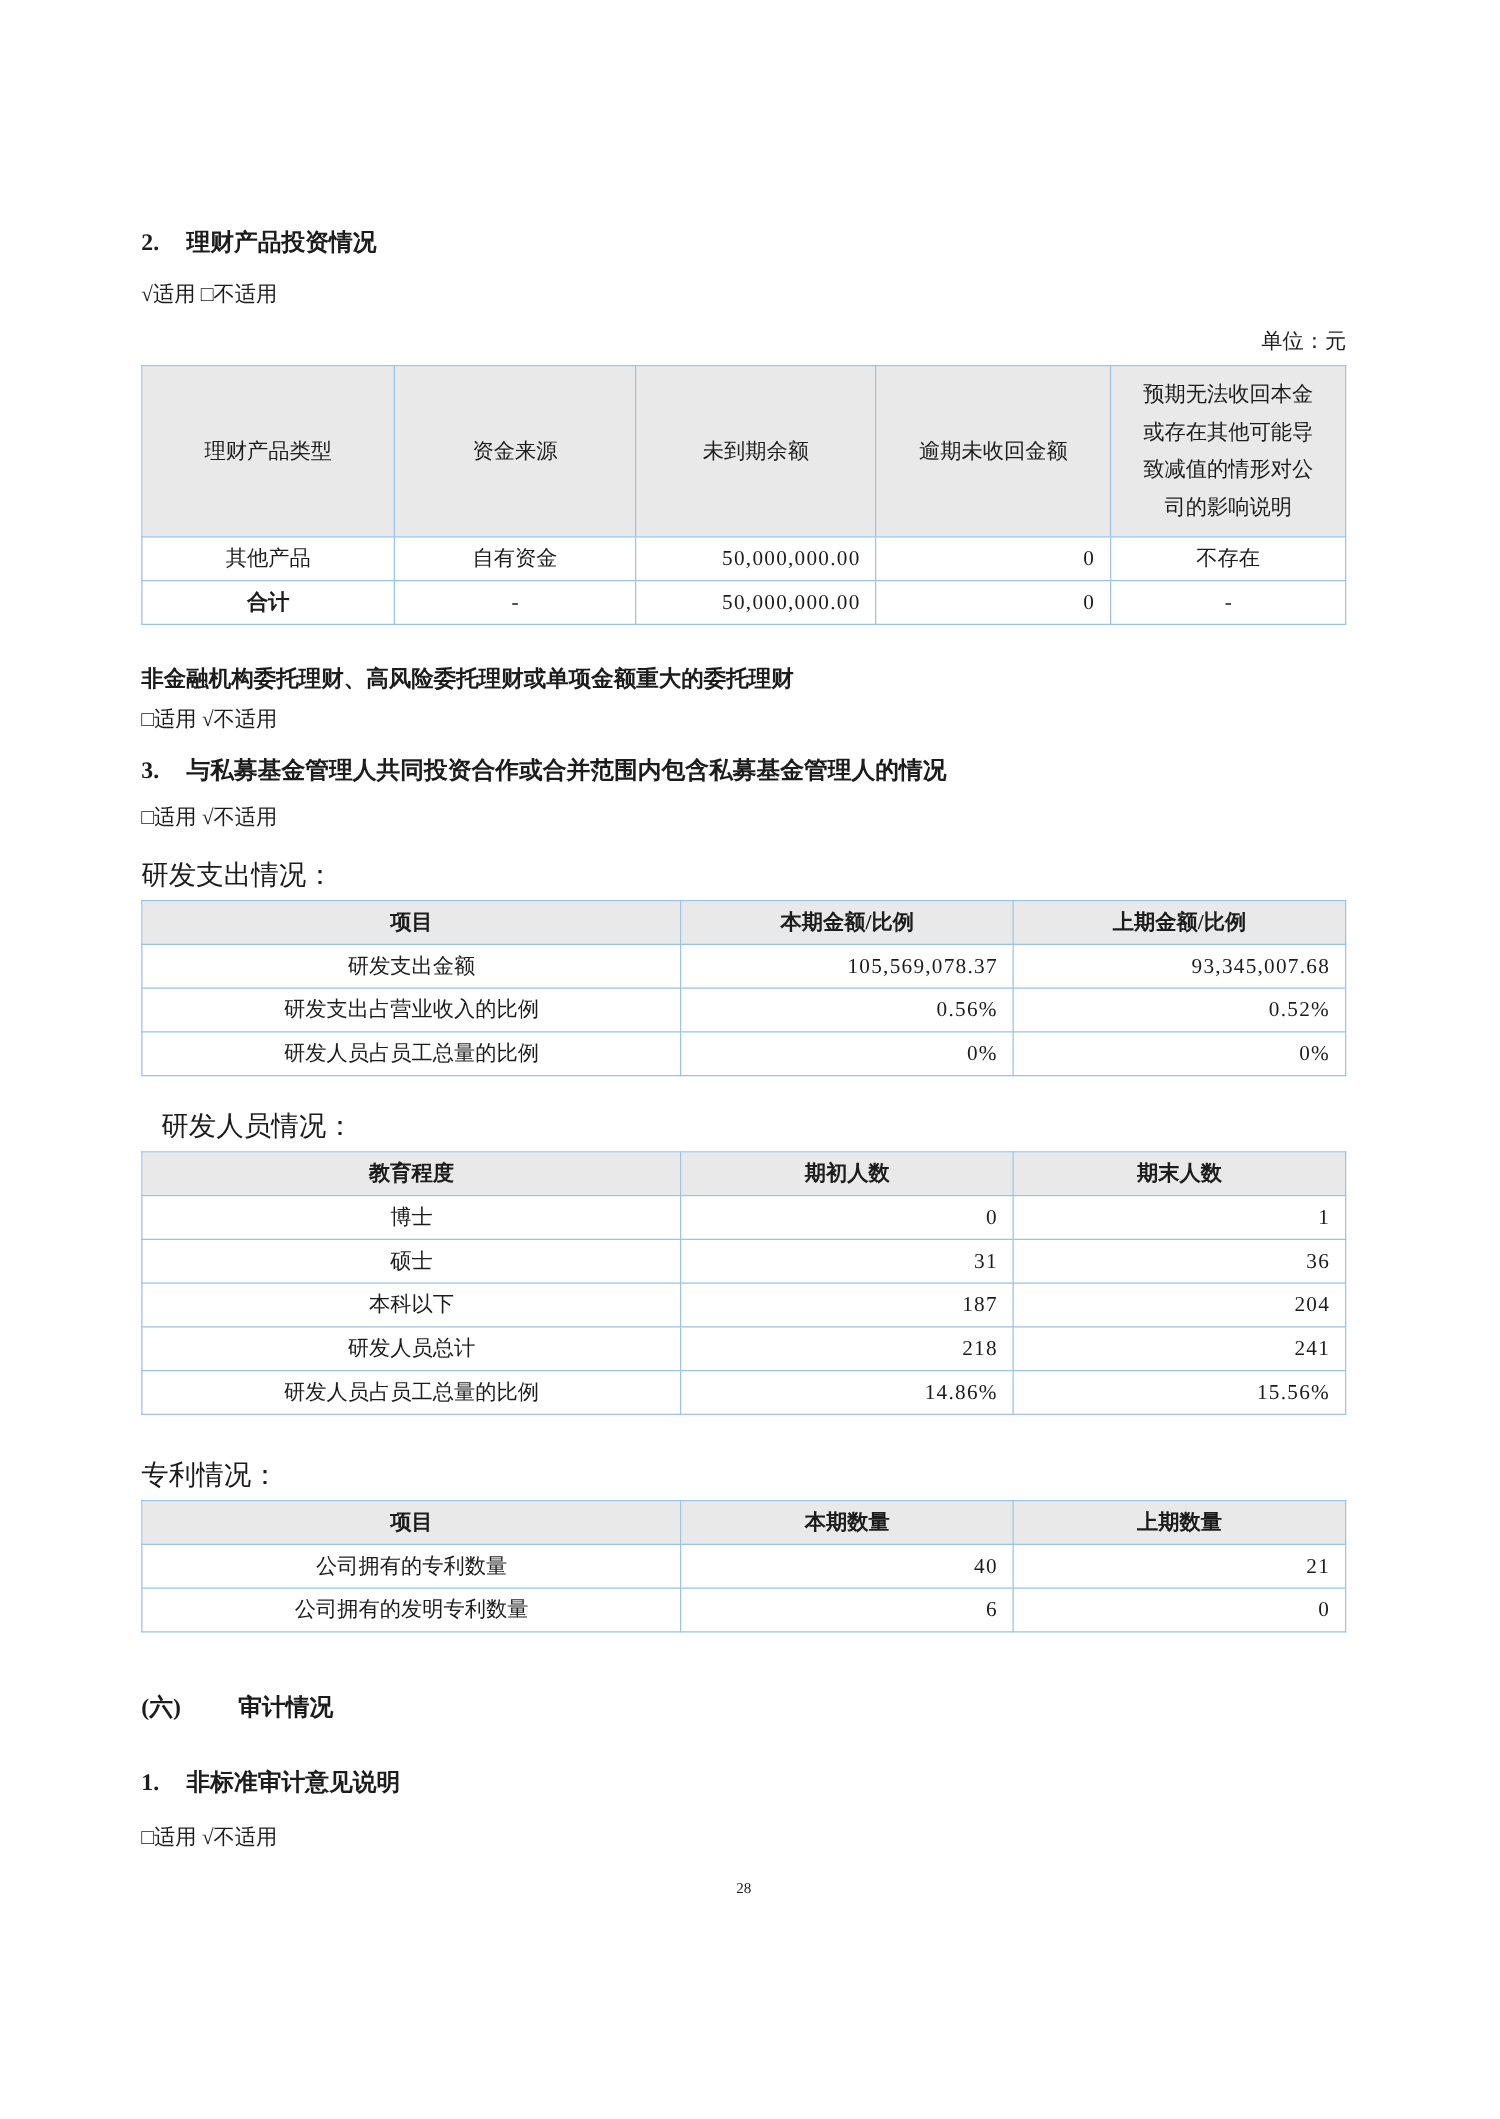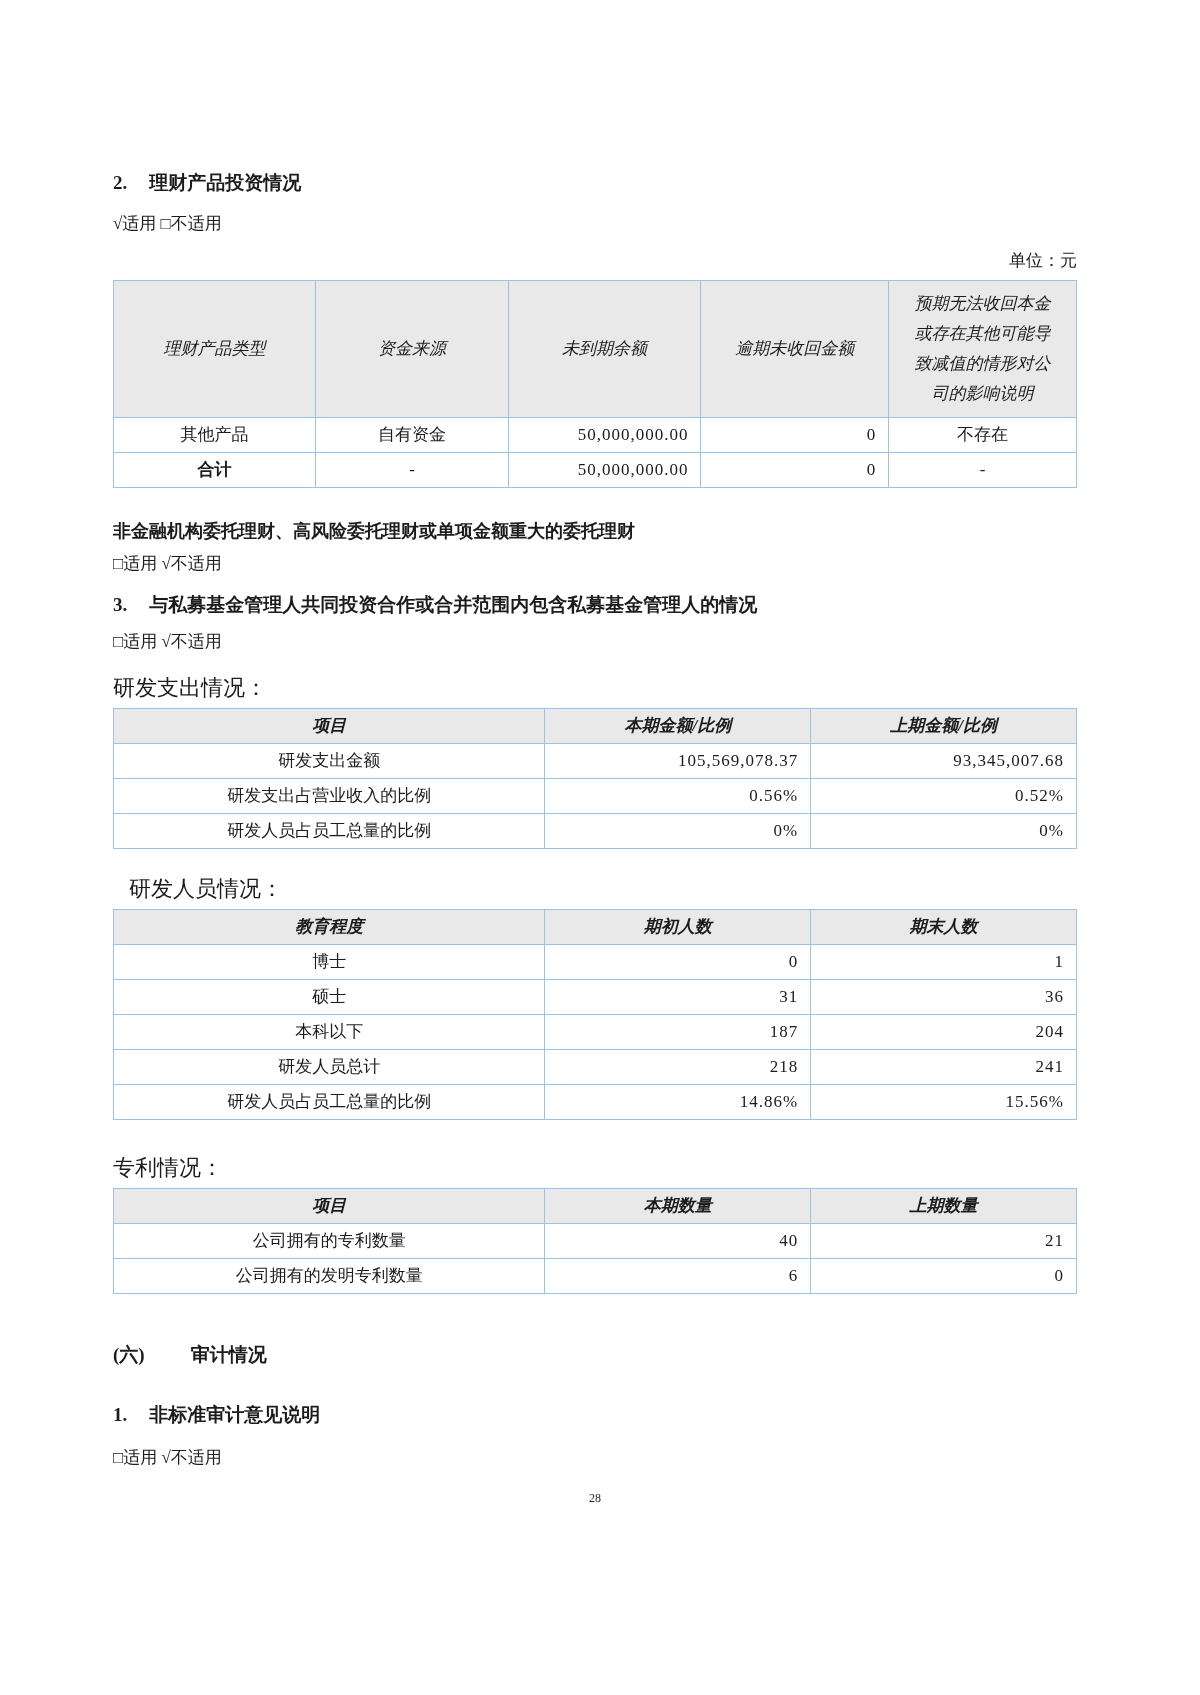--- a/index.html
+++ b/index.html
@@ -2,34 +2,34 @@
 <html><head>
 <meta charset="utf-8">
 <style>
   html,body { margin:0; padding:0; background:#ffffff; }
   body {
     width:1200px; height:1695px;
     font-family:"Liberation Serif","DejaVu Serif",serif;
     color:#1c1c1c;
   }
   .page { position:relative; width:1200px; height:1695px; overflow:hidden; background:#fff; }
-  .content { position:absolute; left:113px; top:0; width:964px; }
+  .content { position:absolute; left:113px; top:12px; width:964px; }
 
   .heading { font-weight:bold; font-size:19px; line-height:26px; }
   .heading .num { display:inline-block; }
   .gap-sm { margin-right:22px; }
   .gap-lg { margin-right:46px; }
 
   .h2-block   { margin-top:170px; }
   .apply-line { font-size:17px; line-height:24px; margin-top:16px; }
   .unit-note  { font-size:17px; line-height:22px; margin-top:14px; text-align:right; }
 
   table { border-collapse:collapse; width:100%; table-layout:fixed; font-size:17px; }
   td,th { border:1px solid #9cc2e5; padding:4px 6px; line-height:26px; overflow:hidden; }
-  thead th { background:#e9e9e9; vertical-align:middle;font-style:italic; }
+  thead th { background:#e9e9e9; vertical-align:middle; }
   tbody td { background:#fff; }
 
   .t1 { margin-top:8px; }
   .t1 thead th { font-weight:normal; padding:8px 10px; }
   .t1 thead th.wide { padding:8px 20px; line-height:30px; }
   .t2 { margin-top:8px; }
   .t2 thead th, .t3 thead th, .t4 thead th { font-weight:bold; }
 
   .c  { text-align:center;margin-top:44px; }
   .r  { text-align:right; padding-right:12px; letter-spacing:1px; }

